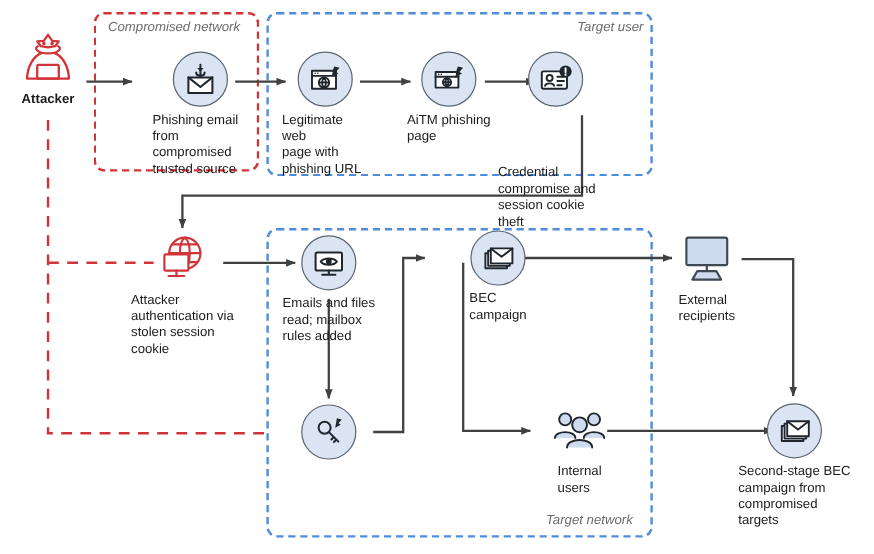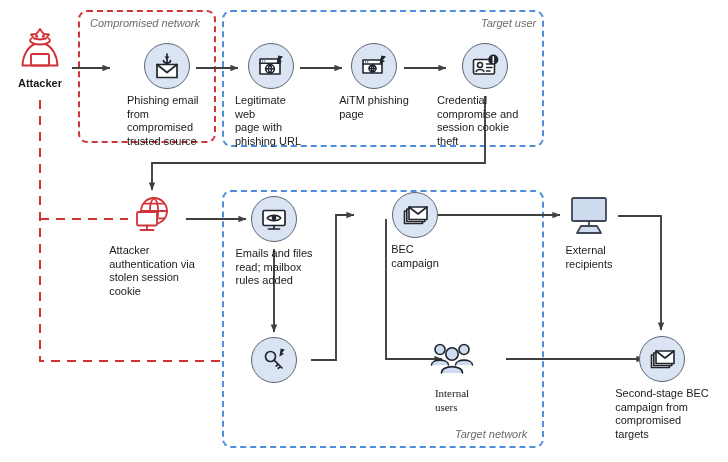--- a/index.html
+++ b/index.html
@@ -120,21 +120,21 @@
           <circle cx="13.5" cy="17.5" r="3.4"></circle>
           <path d="M10.1,17.5 L16.9,17.5 M13.5,14.1 C11.9,16 11.9,19 13.5,20.9 C15.1,19 15.1,16 13.5,14.1"></path>
         </g>
         <path d="M22.5,4.5 L27,5.5 L23.8,9 L26,10.3 L20.6,13 L21.3,8.2 z" fill="#20262e"></path>
       </svg>
     </div>
     <div class="caption">AiTM phishing
 page</div>
   </div>
 
-  <div class="node" style="left:437px;top:43px;width:96px;">
+  <div class="node" style="left:415px;top:43px;width:96px;gap:44px;">
     <div class="badge">
       <svg width="30" height="30" viewBox="0 0 30 30">
         <g fill="none" stroke="#20262e" stroke-width="1.6" stroke-linejoin="round" stroke-linecap="round">
           <rect x="3.5" y="8.5" width="21" height="14.5" rx="1.4" fill="#ffffff"></rect>
           <circle cx="10" cy="14" r="2.5"></circle>
           <path d="M6.2,20.5 C6.8,17.8 13.2,17.8 13.8,20.5"></path>
           <path d="M16.5,13 L22,13 M16.5,16.5 L22,16.5 M16.5,20 L20,20"></path>
         </g>
         <circle cx="23.3" cy="8.6" r="5.1" fill="#20262e"></circle>
         <path d="M23.3,5.9 L23.3,9.5" stroke="#ffffff" stroke-width="1.6" stroke-linecap="round"></path>
@@ -200,21 +200,21 @@
       <svg width="30" height="30" viewBox="0 0 30 30">
         <g fill="none" stroke="#20262e" stroke-width="1.7" stroke-linejoin="round" stroke-linecap="round">
           <circle cx="11.5" cy="11.5" r="5"></circle>
           <path d="M15.1,15.1 L23,23 M19.2,19.2 L17.2,21.2 M21.3,21.3 L19.3,23.3"></path>
         </g>
         <path d="M21.7,3.5 L25.8,4.6 L23.1,7.8 L25,8.9 L20.3,11.4 L21.1,7.2 z" fill="#20262e"></path>
       </svg>
     </div>
   </div>
 
-  <div class="node" style="left:424px;top:336px;width:56px;font-family:Liberation Serif, serif;">
+  <div class="node" style="left:455px;top:336px;width:56px;">
     <div class="plain">
       <svg width="48" height="36" viewBox="0 0 48 36">
         <g fill="#cfdcf0" stroke="#20262e" stroke-width="1.6" stroke-linejoin="round" stroke-linecap="round">
           <circle cx="12" cy="8.5" r="5"></circle>
           <path d="M3.5,24 C3.5,17.5 20.5,17.5 20.5,24" fill="#cfdcf0"></path>
           <circle cx="36" cy="8.5" r="5"></circle>
           <path d="M27.5,24 C27.5,17.5 44.5,17.5 44.5,24" fill="#cfdcf0"></path>
           <circle cx="24" cy="13" r="6.2"></circle>
           <path d="M13.5,32 C13.5,23.5 34.5,23.5 34.5,32" fill="#cfdcf0"></path>
         </g>

